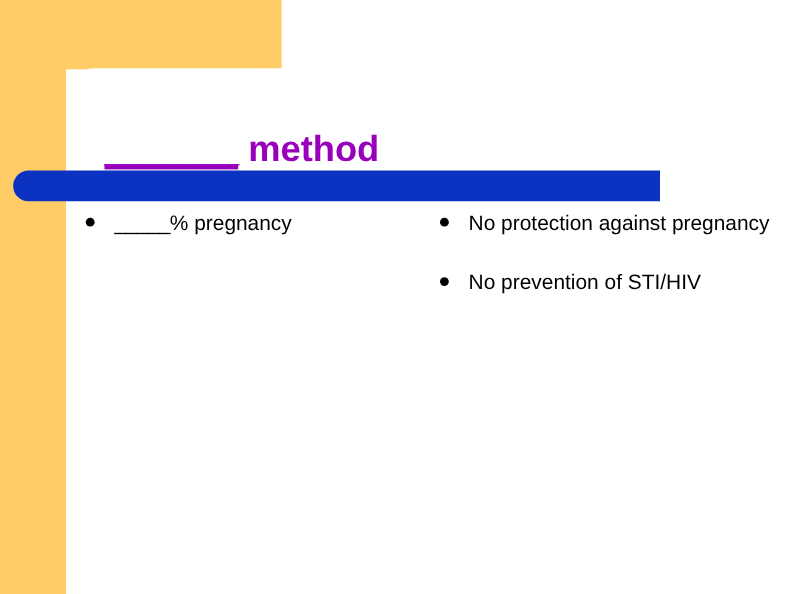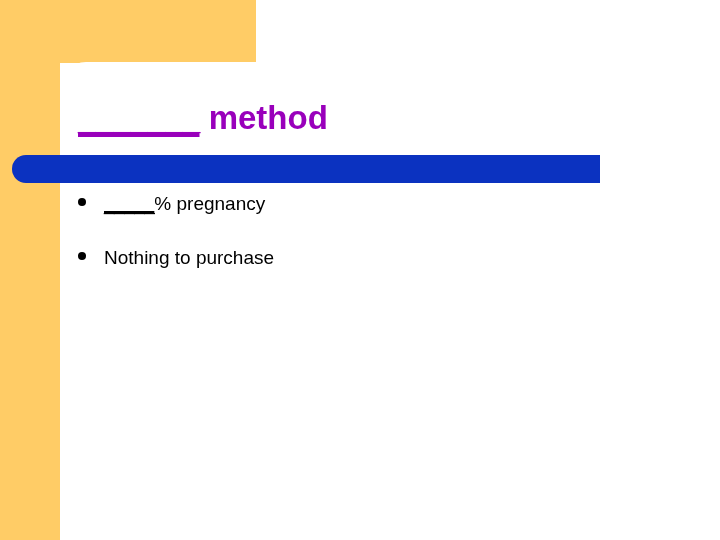--- a/index.html
+++ b/index.html
@@ -55,21 +55,21 @@
     position: absolute;
     left: 60px;
     top: 96px;
     width: 600px;
     height: 56px;
   }
   .title-text {
     position: absolute;
     left: 18px;
     top: 0;
-    margin: 0;
+    margin: 17px;
     color: #9900bb;
     font-size: 33px;
     font-weight: bold;
     line-height: 44px;
     white-space: pre;
     letter-spacing: 0px;
   }
   .title-blank {
     text-decoration: underline;
     text-decoration-thickness: 4px;
@@ -127,21 +127,20 @@
     vertical-align: 2px;
   }
   .bullet-text {
     flex: 1 1 auto;
     color: #000000;
     font-size: 19px;
     line-height: 28px;
   }
   .col-left .bullet-text { font-size: 19px; }
   .blank-underline {
-    text-decoration: underline;
     text-decoration-thickness: 2px;
     letter-spacing: -0.5px;
     margin-top: 40px;
   }
 </style>
 </head>
 <body>
 
 <div id="slide">
 
@@ -157,24 +156,33 @@
 
   <div class="body-columns">
 
     <div class="column column-left col-left">
 
       <div class="bullet-row">
         <span class="bullet-marker"></span>
         <span class="bullet-text"><span class="blank-underline">_____</span><span>% pregnancy</span></span>
       </div>
 
-      <div class="bullet-row">
-        <span class="bullet-marker"></span>
-        <span class="bullet-text">Nothing to purchase</span>
-      </div>
 
 
     </div>
 
+    <div class="column column-right">
+
+      <div class="bullet-row">
+        <span class="bullet-marker"></span>
+        <span class="bullet-text">No protection against pregnancy</span>
+      </div>
+
+      <div class="bullet-row">
+        <span class="bullet-marker"></span>
+        <span class="bullet-text">No prevention of STI/HIV</span>
+      </div>
+
+    </div>
 
   </div>
 
 </div>
 
 </body></html>

